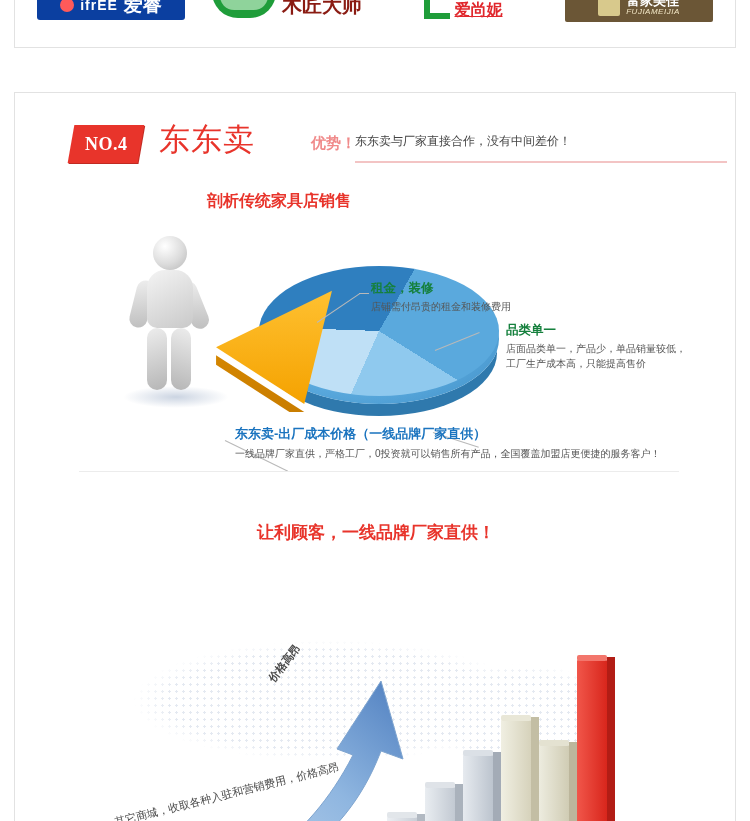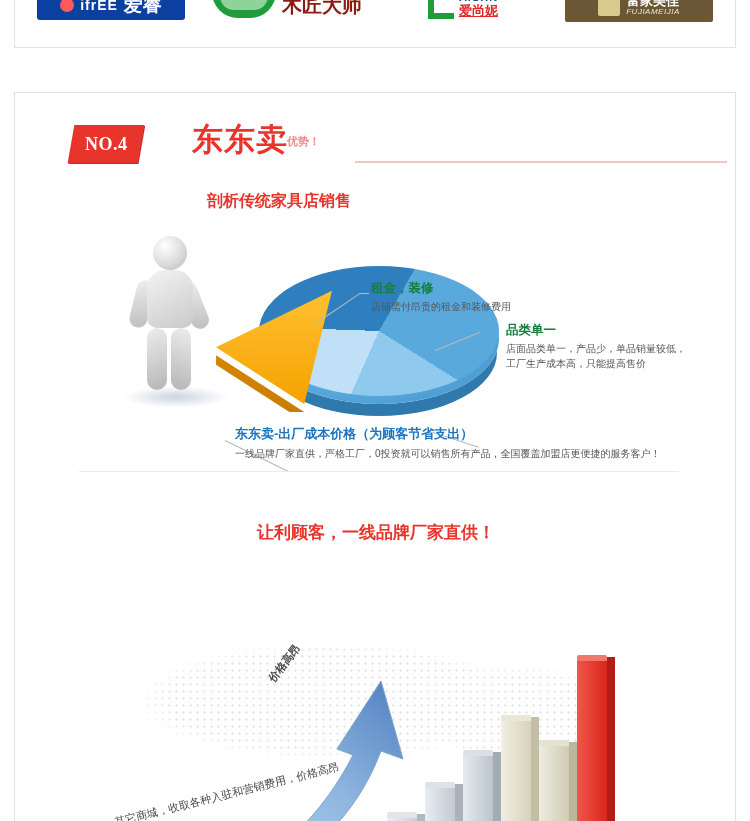--- a/index.html
+++ b/index.html
@@ -57,21 +57,21 @@
   }
   .brand-2 .cn { font-size: 20px; font-weight: bold; color: #8a1b12; }
 
   .brand-3 { display:flex; align-items:center; gap:5px; }
   .brand-3 .mark {
     width: 26px; height: 28px; border-left: 6px solid #1f9d3a;
     border-bottom: 6px solid #1f9d3a;
   }
   .brand-3 .txt { display:flex; flex-direction:column; line-height:1.05; }
   .brand-3 .lat { font-size: 11px; font-weight: bold; color:#1b4f8c; letter-spacing:1px;}
-  .brand-3 .cn { font-size: 13px; font-weight:bold; color:#e0272c;text-decoration:underline; }
+  .brand-3 .cn { font-size: 16px; font-weight:bold; color:#e0272c;text-decoration:underline; }
 
   .brand-4 {
     background:#6b5636; width:148px; height:34px; border-radius:2px;
     display:flex; align-items:center; justify-content:center; gap:6px;
   }
   .brand-4 .sq { width:22px;height:22px;background:#d8c98c;border-radius:2px; }
   .brand-4 .t { display:flex;flex-direction:column;line-height:1.05;align-items:center;}
   .brand-4 .cn { font-size:13px;color:#fff;font-weight:bold;}
   .brand-4 .lat { font-size:8px;color:#f2e7c6;letter-spacing:.5px;font-style:italic;}
 
@@ -97,27 +97,26 @@
     box-shadow: 1px 1px 0 #c02a22;
   }
   .no-badge span {
     transform: skewX(10deg);
     color: #fff; font-size: 18px; font-weight: bold;
     font-family: "Liberation Serif", serif;
     letter-spacing: .5px;
   }
   .head-title {
     position: absolute; left: 104px; top: -2px;
-    font-size: 31px; font-weight: bold; color: #e8342b;
+    font-size: 31px; font-weight: normal; color: #e8342b;
     letter-spacing: 1px;
-    margin-left: 33px;
   }
   .head-sub {
-    position: absolute; left: 232px; top: 13px;
-    font-size: 11px; font-weight: bold; color: #f08a8a;
+    position: absolute; left: 256px; top: 13px;
+    font-size: 15px; font-weight: bold; color: #f08a8a;
   }
   .head-desc {
     position: absolute; left: 300px; top: 12px;
     font-size: 12px; color: #444;
   }
   .head-rule {
     position: absolute; left: 300px; top: 40px; width: 372px;
     border-top: 2px solid #f3c4c4;
   }
 
@@ -289,20 +288,21 @@
 </div>
 
 <div class="panel">
 
   <div class="head-row">
     <div class="no-badge">
       <span>NO.4</span>
     </div>
     <div class="head-title">东东卖</div>
     <div class="head-sub">优势！</div>
+    <div class="head-desc">东东卖与厂家直接合作，没有中间差价！</div>
     <div class="head-rule"></div>
   </div>
 
   <div class="sec1-title">剖析传统家具店销售</div>
 
   <div class="diagram">
 
     <div class="man">
       <div class="shadow"></div>
       <div class="arm-l"></div>
@@ -334,21 +334,21 @@
 
     <div class="lbl" style="left:401px; top:104px; width:230px;">
       <div class="t">品类单一</div>
       <div class="d" style="white-space:pre-line;">店面品类单一，产品少，单品销量较低，
 工厂生产成本高，只能提高售价</div>
     </div>
 
   </div>
 
   <div class="sec1-foot">
-    <div class="t">东东卖-出厂成本价格（为顾客节省支出）</div>
+    <div class="t">东东卖-出厂成本价格（一线品牌厂家直供）</div>
     <div class="d">一线品牌厂家直供，严格工厂，0投资就可以销售所有产品，全国覆盖加盟店更便捷的服务客户！</div>
   </div>
 
   <div class="divider"></div>
 
   <div class="slogan2">让利顾客，一线品牌厂家直供！</div>
 
   <div class="chart">
     <div class="worldmap"></div>
 

